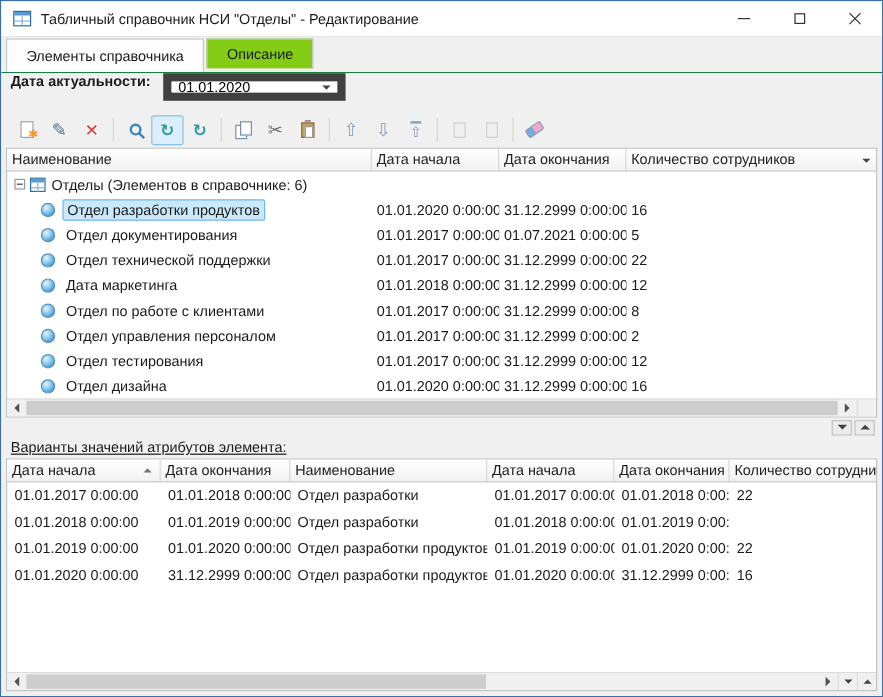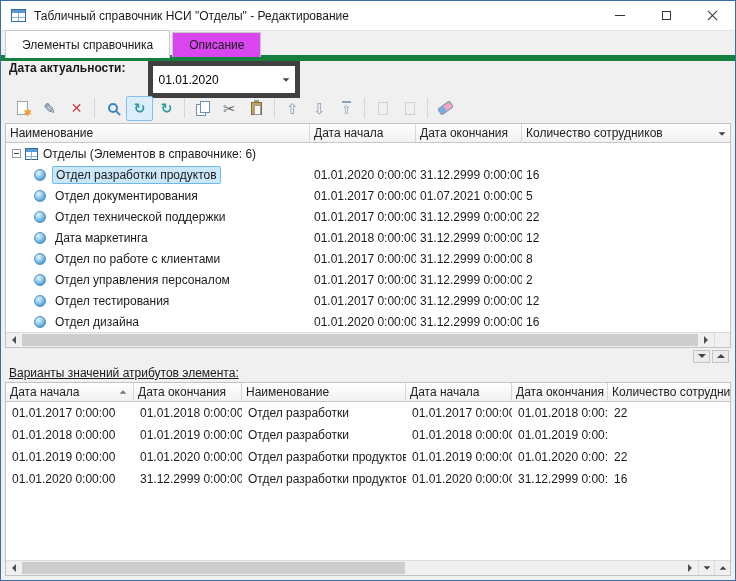--- a/index.html
+++ b/index.html
@@ -24,29 +24,29 @@
   .ic-min{width:10px;height:1px;background:#333;}
   .ic-max{width:9px;height:9px;border:1px solid #333;}
   .ic-close{position:relative;width:11px;height:11px;}
   .ic-close::before,.ic-close::after{content:"";position:absolute;left:-1px;top:5px;width:13px;height:1px;background:#333;}
   .ic-close::before{transform:rotate(45deg);}
   .ic-close::after{transform:rotate(-45deg);}
   
   .menubar{height:24px;background:#f0f0f0;display:flex;align-items:center;padding-left:4px;flex:0 0 auto;}
   .menu-item{padding:3px 9px;}
   
-  .tabstrip{height:30px;background:#f0f0f0;display:flex;align-items:center;padding-left:4px;flex:0 0 auto;border-bottom:6px solid #15803d;}
-  .tab{height:25px;display:flex;align-items:center;padding:0 16px;border:1px solid #c8c8c8;border-bottom:none;background:#d946ef;margin-right:2px;position:relative;top:1px;}
+  .tabstrip{height:30px;background:#f0f0f0;display:flex;align-items:flex-start;padding-left:4px;flex:0 0 auto;border-bottom:1px solid #15803d;}
+  .tab{height:25px;display:flex;align-items:center;padding:0 16px;border:1px solid #c8c8c8;border-bottom:none;background:#84cc16;margin-right:2px;position:relative;top:1px;}
   .tab.active{background:#fdfdfd;height:28px;z-index:2;}
   
   .content{flex:1;display:flex;flex-direction:column;padding:0 4px 4px 4px;background:#f0f0f0;min-height:0;}
   
   .date-row{height:32px;display:flex;align-items:flex-start;flex:0 0 auto;padding-left:4px;}
   .date-label{font-weight:bold;margin-right:10px;}
-  .combo{display:flex;width:152px;height:37px;border:5px solid #404040;background:#fff;align-items:stretch;margin-left:12px;}
+  .combo{display:flex;width:152px;height:23px;border:7px solid #404040;background:#fff;align-items:stretch;}
   .combo-input{flex:1;border:none;outline:none;font:inherit;padding:2px 6px;min-width:0;}
   .combo-btn{width:18px;display:flex;align-items:center;justify-content:center;background:#fff;}
   
   .toolbar{height:30px;display:flex;align-items:center;flex:0 0 auto;padding-left:4px;}
   .tb-btn{width:27px;height:25px;display:flex;align-items:center;justify-content:center;border:1px solid transparent;border-radius:2px;}
   .tb-btn.pressed{background:#dcedfb;border-color:#86c0ea;}
   .tb-btn.disabled{opacity:.55;}
   .tb-sep{width:1px;height:20px;background:#d6d6d6;margin:0 4px;}
   .glyph{line-height:1;font-size:14px;}
   .c-orange{color:#f2992e;}

